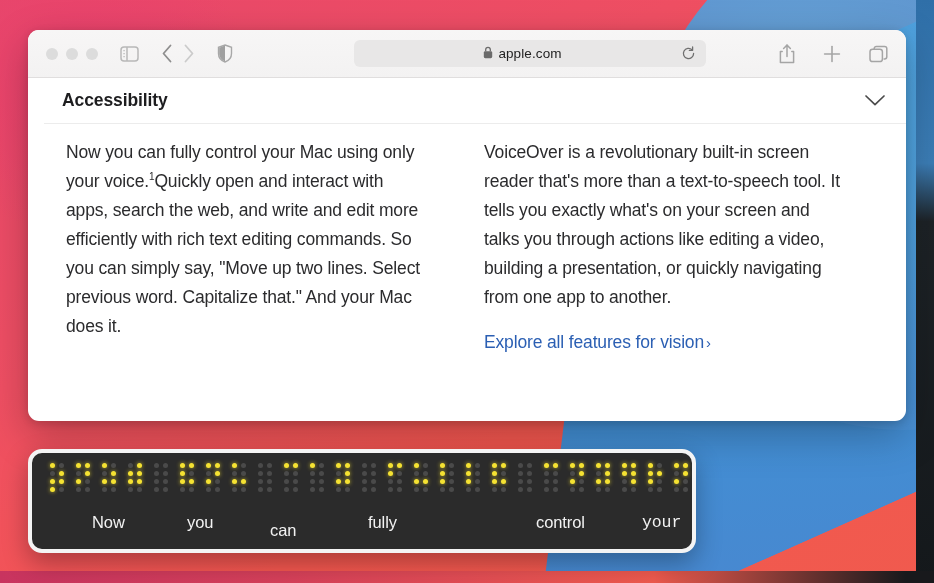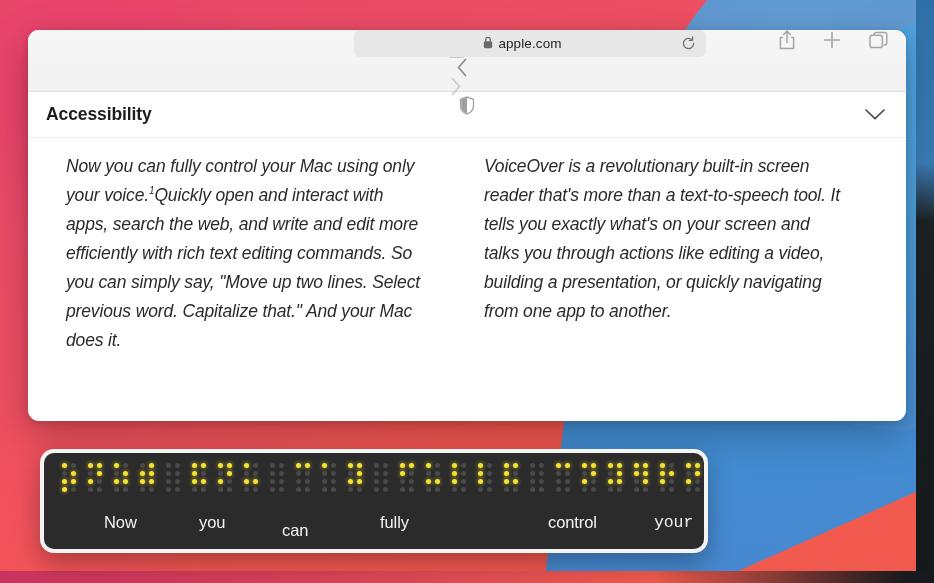--- a/index.html
+++ b/index.html
@@ -48,27 +48,26 @@
     position:absolute; left:28px; top:30px;
     width:878px; height:391px;
     background:#ffffff;
     border-radius:11px;
     box-shadow:0 14px 40px rgba(0,0,0,.26), 0 2px 8px rgba(0,0,0,.14);
     overflow:hidden;
   }
 
   
   #toolbar {
-    height:62px; width:100%;
+    height:48px; width:100%;
     background:linear-gradient(180deg,#f7f6f6 0%,#f3f2f2 100%);
     border-bottom:1px solid #e0dede;
     display:flex; align-items:center;
-    padding:0 18px;
+    padding:8px 18px;
     position:relative;
-    flex-direction:column;
   }
   .traffic { display:flex; gap:8px; align-items:center; margin-right:22px; }
   .tl { width:12px; height:12px; border-radius:50%; background:#dcdcdc; }
 
   .tb-icon {
     display:flex; align-items:center; justify-content:center;
     color:#b6b6b6; cursor:default;
   }
   .tb-gap-2 { margin-right:10px; }
   .tb-gap-3 { margin-right:22px; }
@@ -95,53 +94,54 @@
     display:flex; align-items:center; gap:28px;
   }
 
   
   #page-header {
     height:46px;
     display:flex; align-items:center;
     padding:0 20px 0 18px;
     background:#fff;
     border-bottom:1px solid #ececec;
+    margin-left:16px;
   }
   #page-title { font-size:17.5px; font-weight:bold; color:#1d1d1f; letter-spacing:-.1px; }
   #collapse-chevron { margin-left:auto; color:#5a5a5a; display:flex; align-items:center; }
 
   
   #content {
     display:flex;
     padding:14px 34px 0 38px;
     gap:58px;
     background:#fff;
   }
-  .col { width:360px;font-style:italic; }
+  .col { width:360px; }
   .para {
     font-size:17.5px;
     line-height:29px;
     color:#2b2b2d;
     letter-spacing:-.15px;
   }
   .para sup { font-size:10px; vertical-align:super; line-height:0; }
   #vision-link {
     display:inline-block;
     margin-top:20px;
     font-size:17.5px;
     color:#2b5fb3;
     letter-spacing:-.15px;
     text-decoration:none;
     cursor:pointer;
   }
   #vision-link .chev { font-size:15px; margin-left:2px; }
 
   
   #braille-display {
-    position:absolute; left:40px; top:449px;
+    position:absolute; left:28px; top:449px;
     width:668px; height:104px;
     background:#2b2b2b;
     border:4px solid #f4f4f4;
     border-radius:14px;
     box-shadow:0 10px 26px rgba(0,0,0,.3);
     overflow:hidden;
   }
   #braille-cells {
     display:flex;
     padding:9px 0 0 16px;
@@ -273,20 +273,21 @@
   </div>
 
   <div id="content">
 
     <div class="col">
       <p class="para"><span>Now you can fully control your Mac using only your voice.</span><sup>1</sup><span>Quickly open and interact with apps, search the web, and write and edit more efficiently with rich text editing commands. So you can simply say, "Move up two lines. Select previous word. Capitalize that." And your Mac does it.</span></p>
     </div>
 
     <div class="col">
       <p class="para">VoiceOver is a revolutionary built-in screen reader that's more than a text-to-speech tool. It tells you exactly what's on your screen and talks you through actions like editing a video, building a presentation, or quickly navigating from one app to another.</p>
+      <a id="vision-link"><span>Explore all features for vision</span><span class="chev">›</span></a>
     </div>
 
   </div>
 </div>
 
 <div id="braille-display">
   <div id="braille-cells">
       <div class="bcell">
         <div class="bdot on"></div>
         <div class="bdot"></div>

